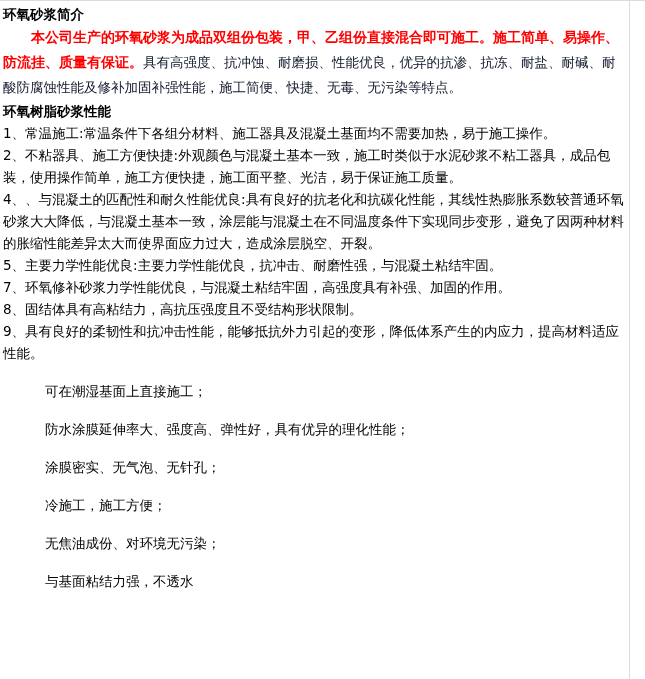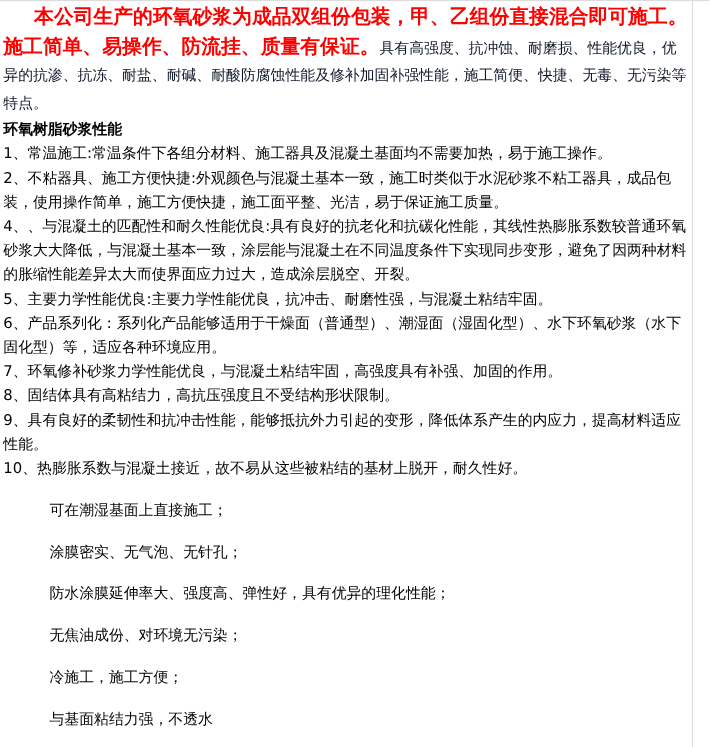--- a/index.html
+++ b/index.html
@@ -38,57 +38,56 @@
     line-height: 22px;
   }
   .intro {
     margin: 0;
     line-height: 25px;
     text-indent: 28px;
   }
   .intro .red-lead {
     color: #ff0000;
     font-weight: bold;
-    font-size: 18px;
+    font-size: 14px;
   }
   .intro .black-rest {
     color: #0f172a;
     font-weight: normal;
     font-size: 13.5px;
   }
   .perf-item { margin: 0; }
   .special-item {
     margin: 16px;
     padding-left: 26px;
   }
 </style>
 </head>
 <body>
 
 <div class="top-border"></div>
 <div class="right-border"></div>
 
 <div class="content">
 
+  <h3 class="doc-title">环氧砂浆简介</h3>
 
   <p class="intro"><span class="red-lead">本公司生产的环氧砂浆为成品双组份包装，甲、乙组份直接混合即可施工。施工简单、易操作、防流挂、质量有保证。</span><span class="black-rest">具有高强度、抗冲蚀、耐磨损、性能优良，优异的抗渗、抗冻、耐盐、耐碱、耐酸防腐蚀性能及修补加固补强性能，施工简便、快捷、无毒、无污染等特点。</span></p>
 
   <h3 class="section-heading">环氧树脂砂浆性能</h3>
 
   <p class="perf-item">1、常温施工:常温条件下各组分材料、施工器具及混凝土基面均不需要加热，易于施工操作。</p>
   <p class="perf-item">2、不粘器具、施工方便快捷:外观颜色与混凝土基本一致，施工时类似于水泥砂浆不粘工器具，成品包装，使用操作简单，施工方便快捷，施工面平整、光洁，易于保证施工质量。</p>
   <p class="perf-item">4、、与混凝土的匹配性和耐久性能优良:具有良好的抗老化和抗碳化性能，其线性热膨胀系数较普通环氧砂浆大大降低，与混凝土基本一致，涂层能与混凝土在不同温度条件下实现同步变形，避免了因两种材料的胀缩性能差异太大而使界面应力过大，造成涂层脱空、开裂。</p>
   <p class="perf-item">5、主要力学性能优良:主要力学性能优良，抗冲击、耐磨性强，与混凝土粘结牢固。</p>
-  <p class="perf-item">6、产品系列化：系列化产品能够适用于干燥面（普通型）、潮湿面（湿固化型）、水下环氧砂浆（水下固化型）等，适应各种环境应用。</p>
   <p class="perf-item">7、环氧修补砂浆力学性能优良，与混凝土粘结牢固，高强度具有补强、加固的作用。</p>
   <p class="perf-item">8、固结体具有高粘结力，高抗压强度且不受结构形状限制。</p>
   <p class="perf-item">9、具有良好的柔韧性和抗冲击性能，能够抵抗外力引起的变形，降低体系产生的内应力，提高材料适应性能。</p>
-  <p class="perf-item">10、热膨胀系数与混凝土接近，故不易从这些被粘结的基材上脱开，耐久性好。</p>
 
 
   <p class="special-item">可在潮湿基面上直接施工；</p>
+  <p class="special-item">防水涂膜延伸率大、强度高、弹性好，具有优异的理化性能；</p>
   <p class="special-item">涂膜密实、无气泡、无针孔；</p>
-  <p class="special-item">防水涂膜延伸率大、强度高、弹性好，具有优异的理化性能；</p>
+  <p class="special-item">冷施工，施工方便；</p>
   <p class="special-item">无焦油成份、对环境无污染；</p>
-  <p class="special-item">冷施工，施工方便；</p>
   <p class="special-item">与基面粘结力强，不透水</p>
 
 </div>
 
 </body></html>

